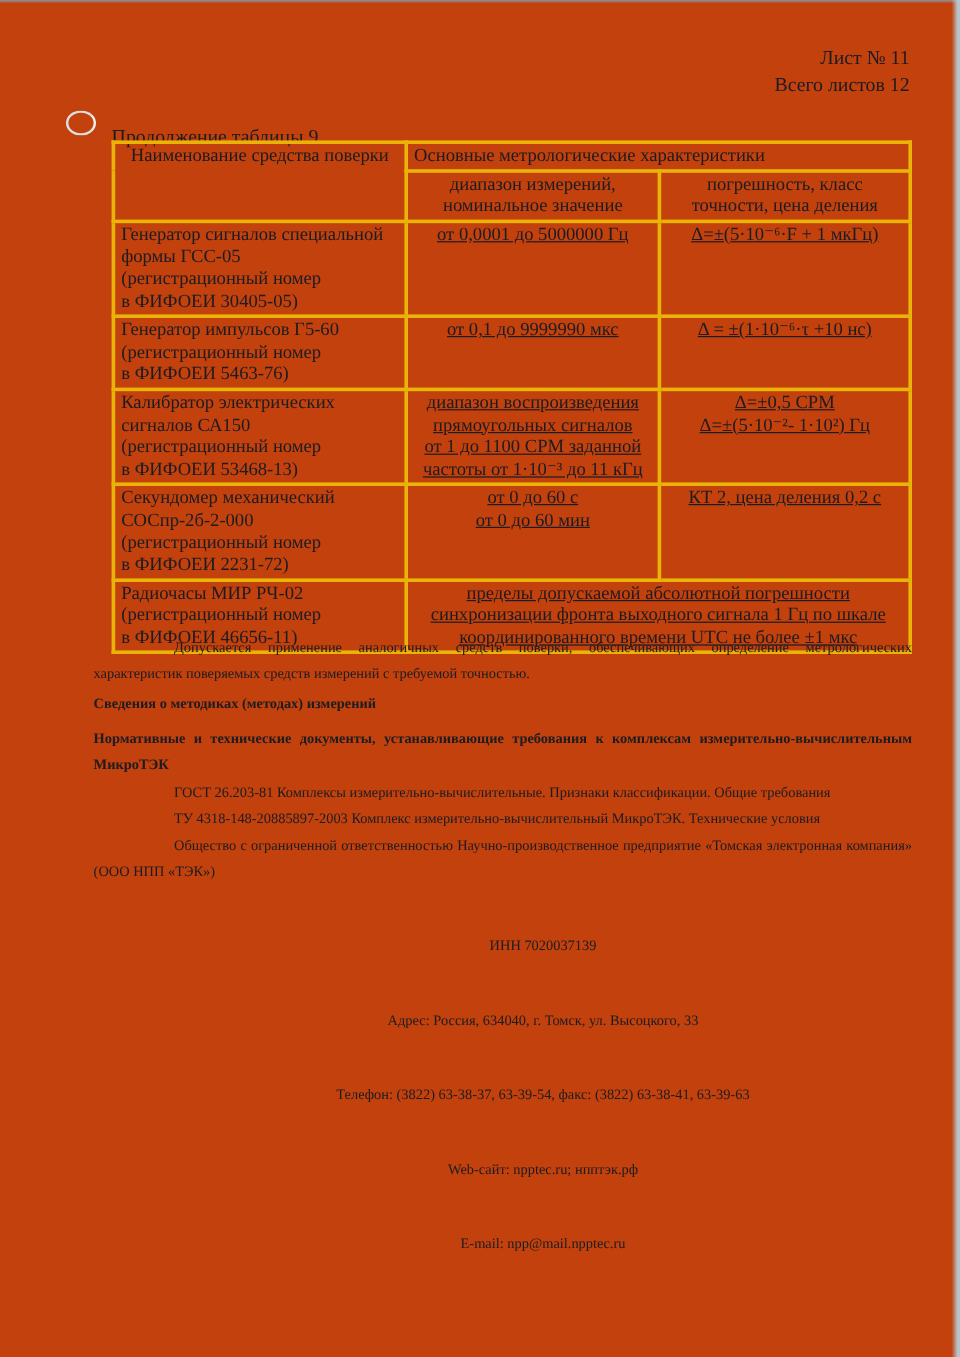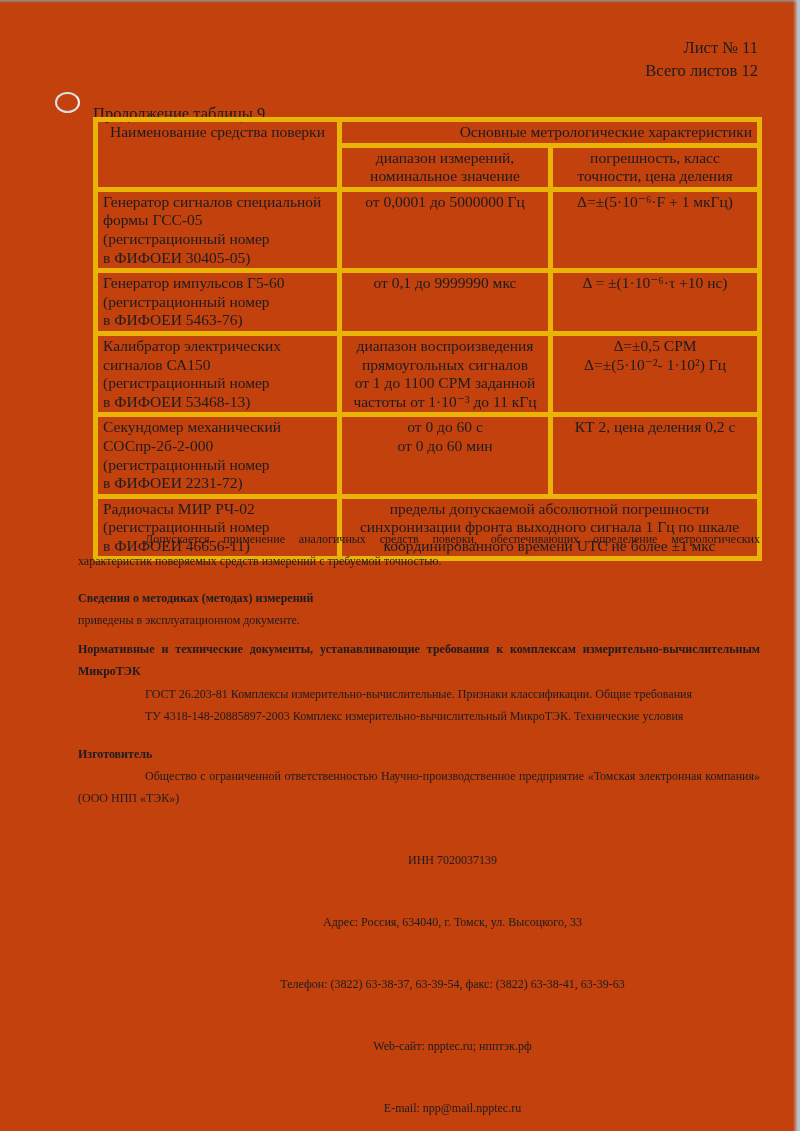--- a/index.html
+++ b/index.html
@@ -37,46 +37,46 @@
   .caption {
     position: absolute; left: 93px; top: 104px; font-size: 16.5px;
   }
   
   table.metrology {
     position: absolute; left: 93px; top: 117px;
     width: 664px; border-collapse: collapse; table-layout: fixed;
     font-size: 15.5px;
   }
   table.metrology th, table.metrology td {
-    border: 5px solid #eab308;
+    border: 3px solid #eab308;
     font-weight: normal;
     line-height: 18.6px;
     padding: 1px 5px;
     white-space: pre-line;
     vertical-align: top;
   }
-  th.group-h { height: 22px; text-align: right; vertical-align: middle; }
+  th.group-h { height: 22px; text-align: left; vertical-align: middle; }
   th.sub-h { height: 36px; text-align: center; vertical-align: middle; }
   th.name-h { text-align: center; vertical-align: middle; }
   td.c-name { text-align: left; padding-left: 7px; }
-  td.c-val { text-align: center; }
+  td.c-val { text-align: center; text-decoration: underline; }
   td.v-mid { vertical-align: middle; }
   tr.r1 { height: 77px; }
   tr.r2 { height: 55px; }
   tr.r3 { height: 70px; }
   tr.r4 { height: 73px; }
   tr.r5 { height: 56px; }
   
   .textblock {
     position: absolute; left: 78px; top: 528px; width: 682px;
     font-size: 12px; line-height: 22px; text-align: justify;
   }
   .textblock p.ind { text-indent: 67px; }
   .b { font-weight: bold; }
-  .m-methods { margin-top: 15px; }
+  .m-methods { margin-top: 3px; }
   .m-body { margin-top: 0; }
   .m-normative { margin-top: 7px; font-family: Liberation Serif, serif; }
   .m-gost { margin-top: 1px; }
   .m-manufacturer { margin-top: 16px; }
   .detail-line { padding-left: 67px; text-align: center; margin-top: 40px; }
 </style>
 </head>
 <body>
 
 <div class="page">
@@ -153,27 +153,25 @@
 синхронизации фронта выходного сигнала 1 Гц по шкале
 координированного времени UTC не более ±1 мкс</td>
       </tr>
     </tbody>
   </table>
 
   <div class="textblock">
     <p class="ind">Допускается применение аналогичных средств поверки, обеспечивающих определение метрологических характеристик поверяемых средств измерений с требуемой точностью.</p>
 
     <p class="b m-methods">Сведения о методиках (методах) измерений</p>
-    <p class="m-body">приведены в эксплуатационном документе.</p>
 
     <p class="b m-normative">Нормативные и технические документы, устанавливающие требования к комплексам измерительно-вычислительным МикроТЭК</p>
     <p class="ind m-gost">ГОСТ 26.203-81 Комплексы измерительно-вычислительные. Признаки классификации. Общие требования</p>
     <p class="ind">ТУ 4318-148-20885897-2003 Комплекс измерительно-вычислительный МикроТЭК. Технические условия</p>
 
-    <p class="b m-manufacturer">Изготовитель</p>
     <p class="ind">Общество с ограниченной ответственностью Научно-производственное предприятие «Томская электронная компания» (ООО НПП «ТЭК»)</p>
     <div class="detail-line">ИНН 7020037139</div>
     <div class="detail-line">Адрес: Россия, 634040, г. Томск, ул. Высоцкого, 33</div>
     <div class="detail-line">Телефон: (3822) 63-38-37, 63-39-54, факс: (3822) 63-38-41, 63-39-63</div>
     <div class="detail-line">Web-сайт: npptec.ru; нпптэк.рф</div>
     <div class="detail-line">E-mail: npp@mail.npptec.ru</div>
   </div>
 
 </div>
 

